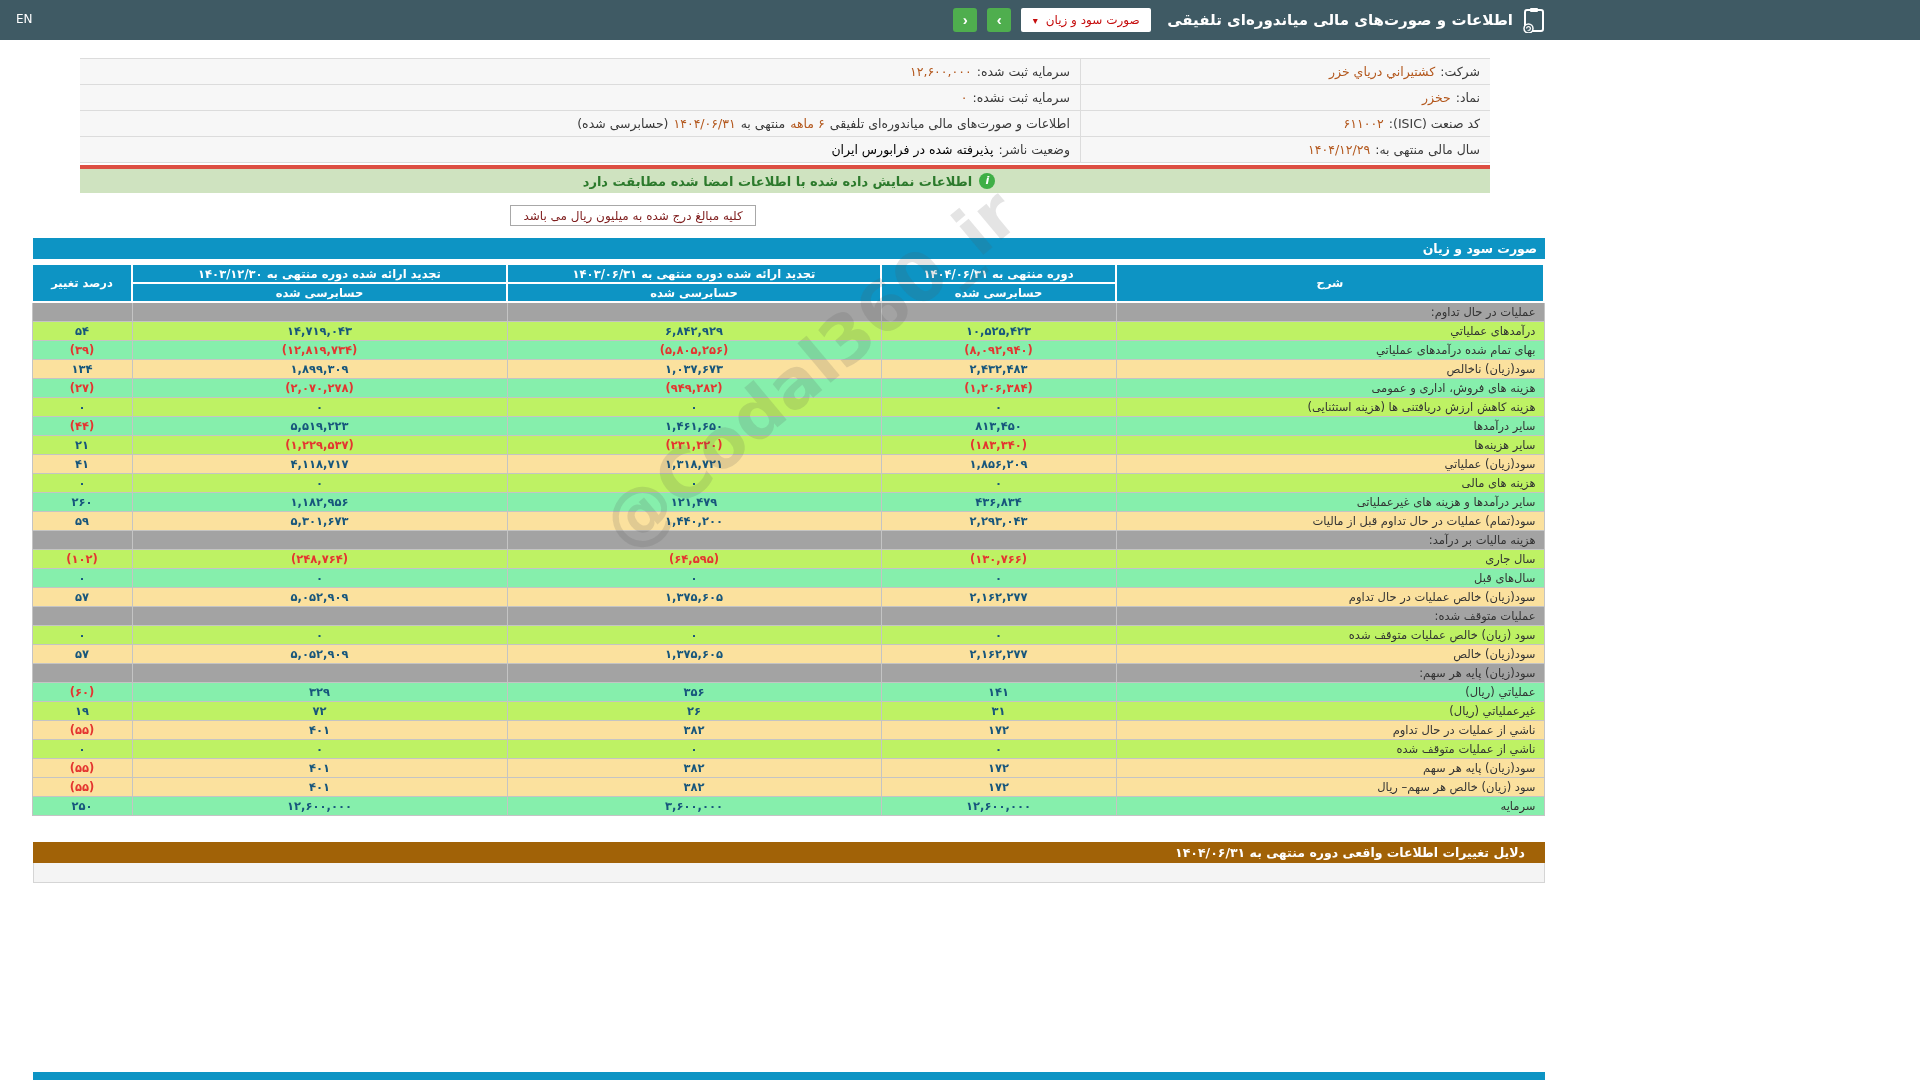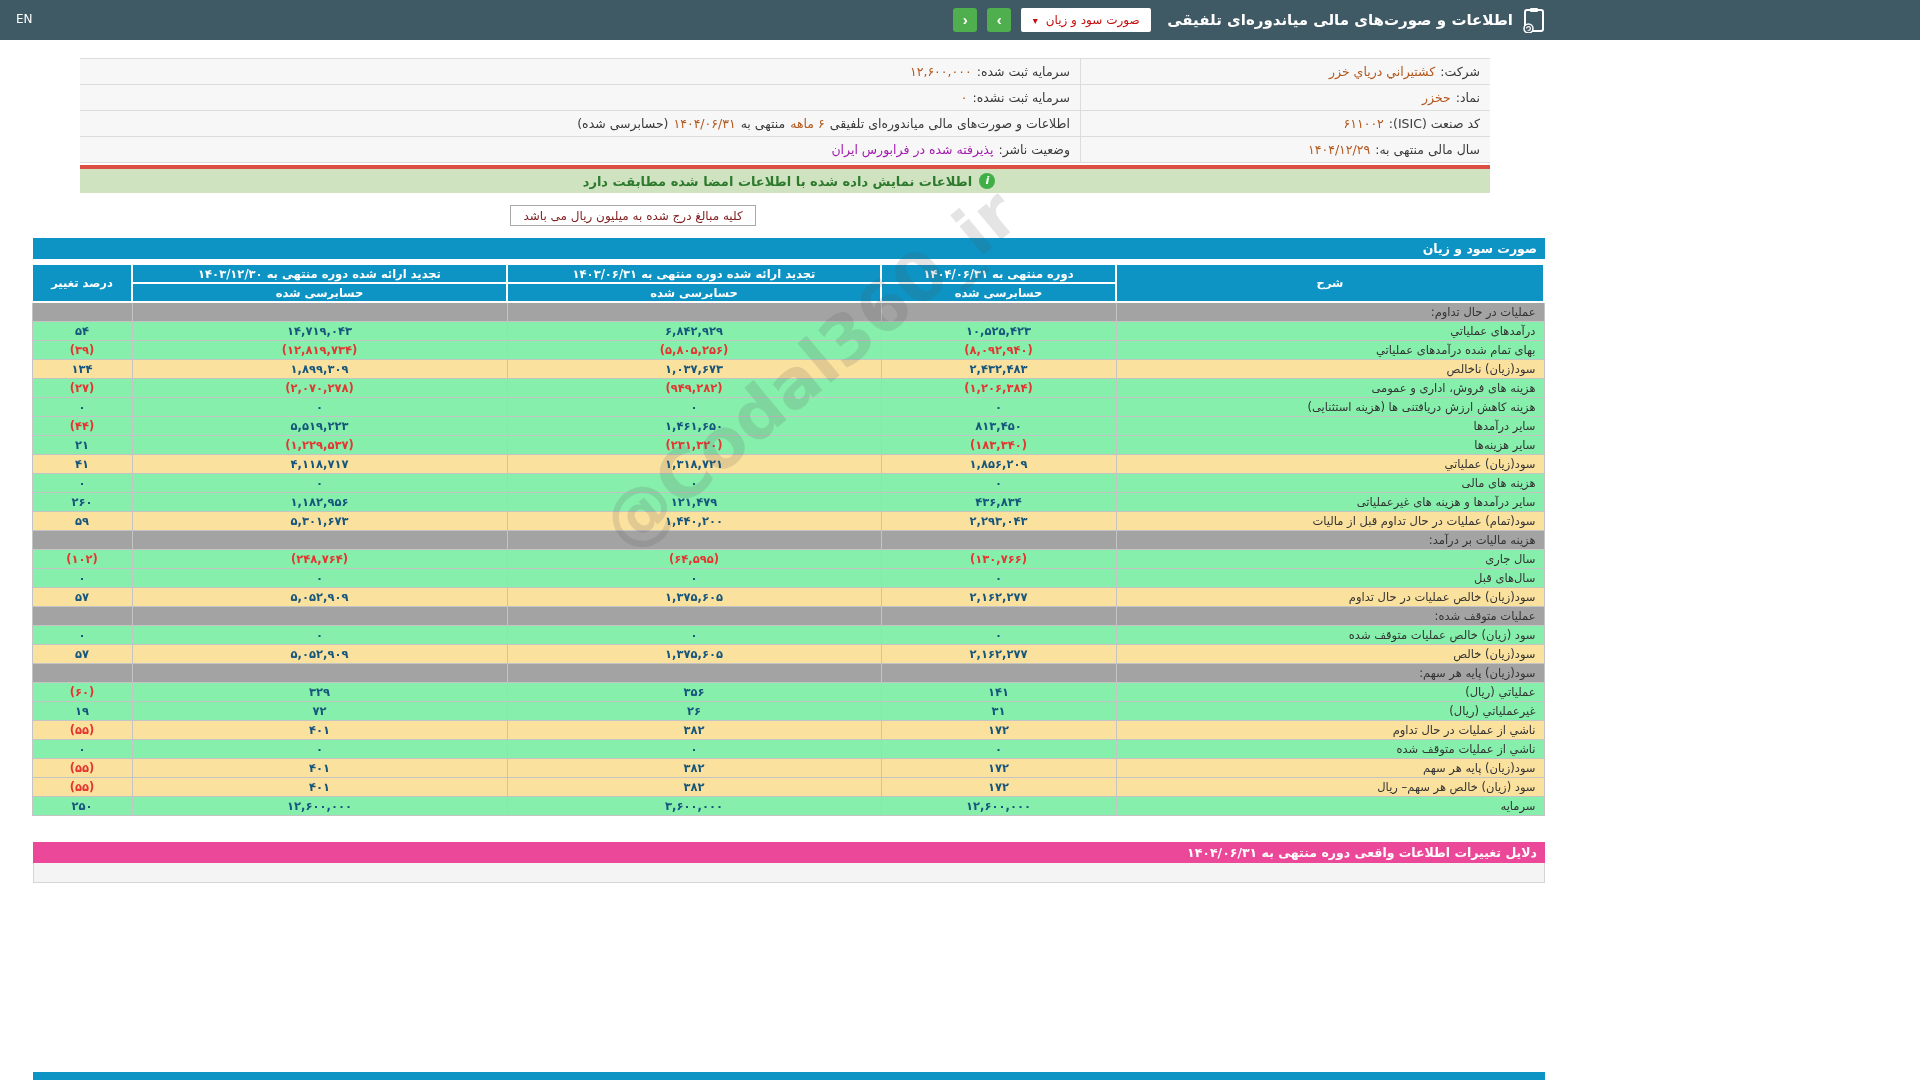--- a/index.html
+++ b/index.html
@@ -24,21 +24,21 @@
 
   
   .info { width:1410px; margin:18px 430px 0 0; border-top:1px solid #dcdcdc; }
   .info-row { display:flex; height:26px; background:#f7f7f7; border-bottom:1px solid #dcdcdc;
               font-size:12.5px; align-items:center; }
   .info-cell-r { width:410px; padding-right:10px; border-left:1px solid #dcdcdc; height:100%;
                  display:flex; align-items:center; gap:5px; }
   .info-cell-l { width:1000px; padding-right:10px; height:100%; display:flex; align-items:center; gap:5px; }
   .ilabel { color:#3a3a3a; }
   .ivalue { color:#b3571c; }
-  .ivalue-red { color:#a21caf; }
+  .ivalue-red { color:#000000; }
 
   
   .banner { width:1410px; margin:2px 430px 0 0; border-top:4px solid #dd4f43; background:#cfe3c0;
             height:28px; display:flex; align-items:center; justify-content:center; gap:7px; }
   .banner-text { color:#2c7a2c; font-weight:bold; font-size:13px;margin-left:8px; }
   .info-circle { width:16px; height:16px; border-radius:50%; background:#3faf46; color:#fff;
                  font-size:11px; font-weight:bold; text-align:center; line-height:16px;
                  font-style:italic; flex:0 0 auto; }
 
   
@@ -51,32 +51,32 @@
   .tbl-title { height:21px; background:#0d94c4; color:#fff; font-weight:bold; font-size:12.5px;
                display:flex; align-items:center; padding-right:8px; margin-bottom:4px; }
   table.income { width:1512px; border-collapse:collapse; table-layout:fixed; }
   table.income th { background:#0d94c4; color:#fff; font-size:11.5px; font-weight:bold;
                     height:19px; border:2px solid #fff; text-align:center; }
   table.income td { height:19px; font-size:11.5px; border:1px solid #c4c4c4; padding:0 8px; }
   td.desc { text-align:right; color:#333; font-size:12px; }
   td.val  { text-align:center; color:#17567c; font-weight:bold; }
   td.val.neg { color:#e43530; }
   tr.group td { background:#a3a3a3; }
-  tr.bg-blue td { background:#86efac; }
+  tr.bg-blue td { background:#bef264; }
   tr.bg-white td { background:#86efac; }
   tr.bg-yellow td { background:#fbe19e; }
 
   
   .watermark { position:absolute; left:500px; top:330px; width:620px; text-align:center;
                font-size:68px; font-weight:bold; color:rgba(90,90,90,0.16);
                transform:rotate(-40deg); pointer-events:none; z-index:5; direction:ltr; }
 
   
-  .footer-bar { width:1512px; margin:26px 375px 0 0; height:21px; background:#ec4899; color:#fff;
-                font-weight:bold; font-size:12.5px; display:flex; align-items:center; padding-right:8px; }
+  .footer-bar { width:1512px; margin:26px 375px 0 0; height:21px; background:#a16207; color:#fff;
+                font-weight:bold; font-size:12.5px; display:flex; align-items:center; padding-right:20px; }
   .footer-empty { width:1512px; margin:0 375px 0 0; height:20px; background:#f4f4f4;
                   border:1px solid #d5d5d5; border-top:none; }
   .bottom-sliver { position:absolute; bottom:0; right:375px; width:1512px; height:8px; background:#0d94c4; }
 </style>
 </head>
 <body>
 
 <div class="page">
 
   <div class="topbar">

